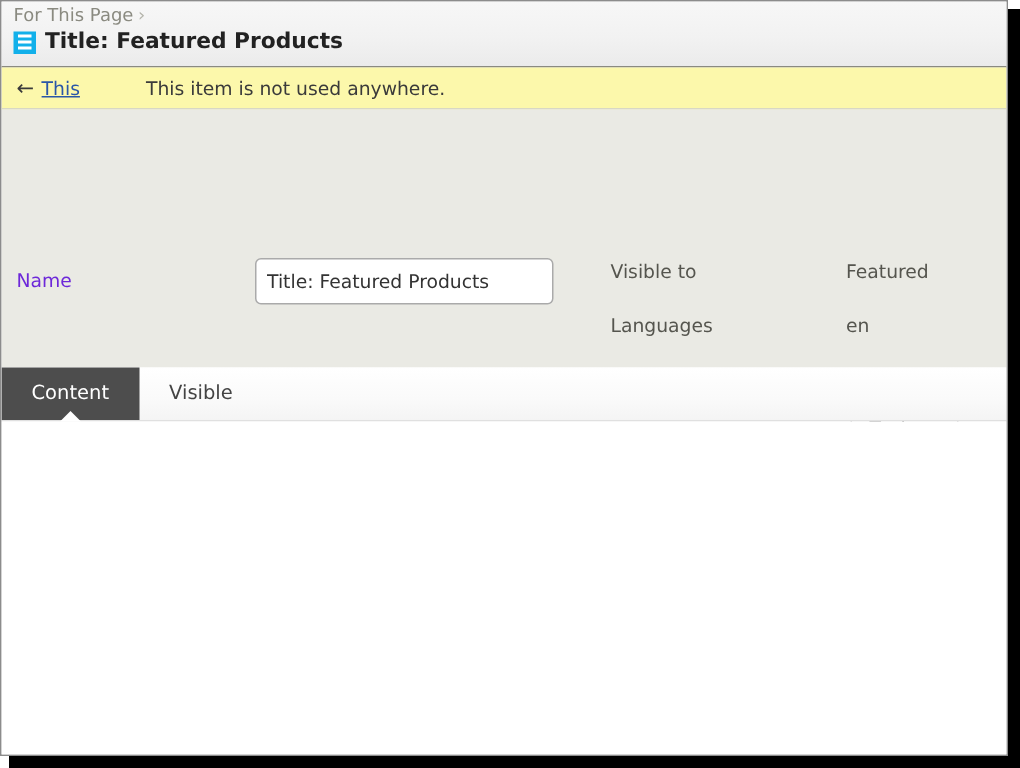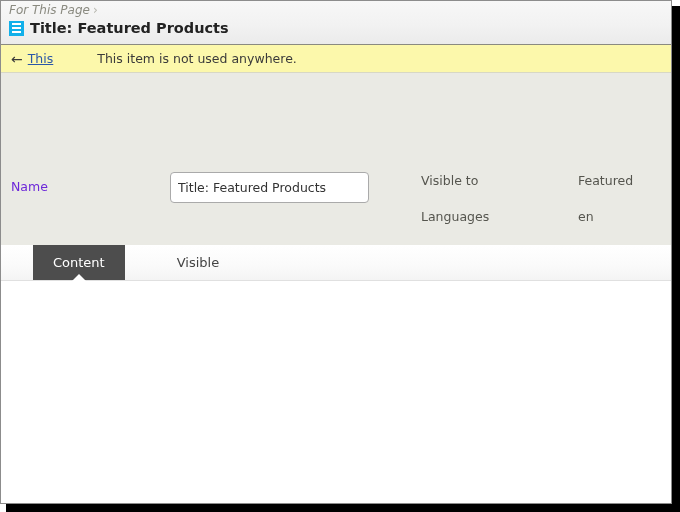--- a/index.html
+++ b/index.html
@@ -52,21 +52,21 @@
     box-sizing: border-box;
   }
   #breadcrumb {
     position: absolute;
     left: 8px;
     top: 2px;
     font-size: 12px;
     color: #8a8a80;
     white-space: nowrap;
   }
-  #breadcrumb .crumb-label { color: #8a8a80; font-style: italic; }
+  #breadcrumb .crumb-label { color: #8a8a80; }
   #breadcrumb .crumb-sep {
     color: #b5b5ac;
     font-size: 12px;
     margin-left: 3px;
   }
   #title-row {
     position: absolute;
     left: 8px;
     top: 19px;
     display: flex;
@@ -156,21 +156,21 @@
     font-size: 12.5px;
     color: #333333;
     padding: 0 7px;
     outline: none;
   }
   .text-input::placeholder { color: #555555; opacity: 1; }
 
   
   #meta-table {
     position: absolute;
-    left: 420px;
+    left: 406px;
     top: 100px;
     font-size: 12.5px;
     color: #55554e;
     border-collapse: collapse;
   }
   #meta-table td {
     padding: 0 0 21px 0;
     vertical-align: top;
     white-space: nowrap;
   }
@@ -214,21 +214,20 @@
     align-items: stretch;
   }
   .tab {
     display: flex;
     align-items: center;
     padding: 0 20px;
     font-size: 13px;
     color: #444444;
     cursor: pointer;
     position: relative;
-    margin-left: 32px;
   }
   .tab.active {
     background: #4d4d4d;
     color: #ffffff;
   }
   .tab.active .tab-pointer {
     position: absolute;
     left: 50%;
     bottom: -1px;
     transform: translateX(-50%);

